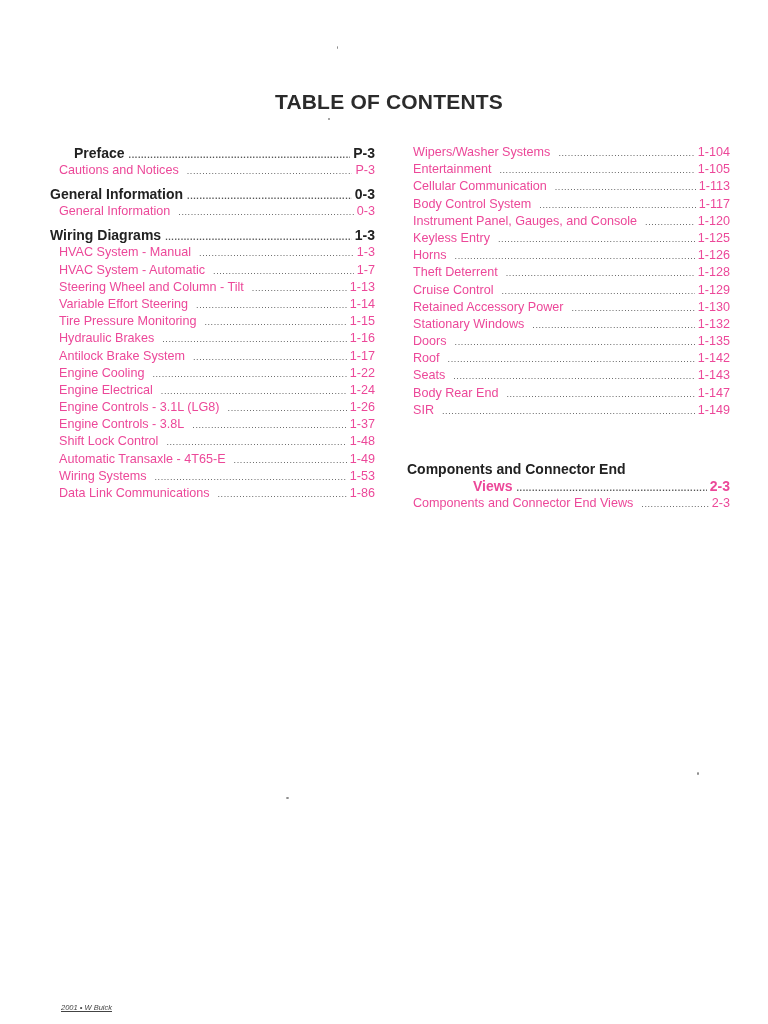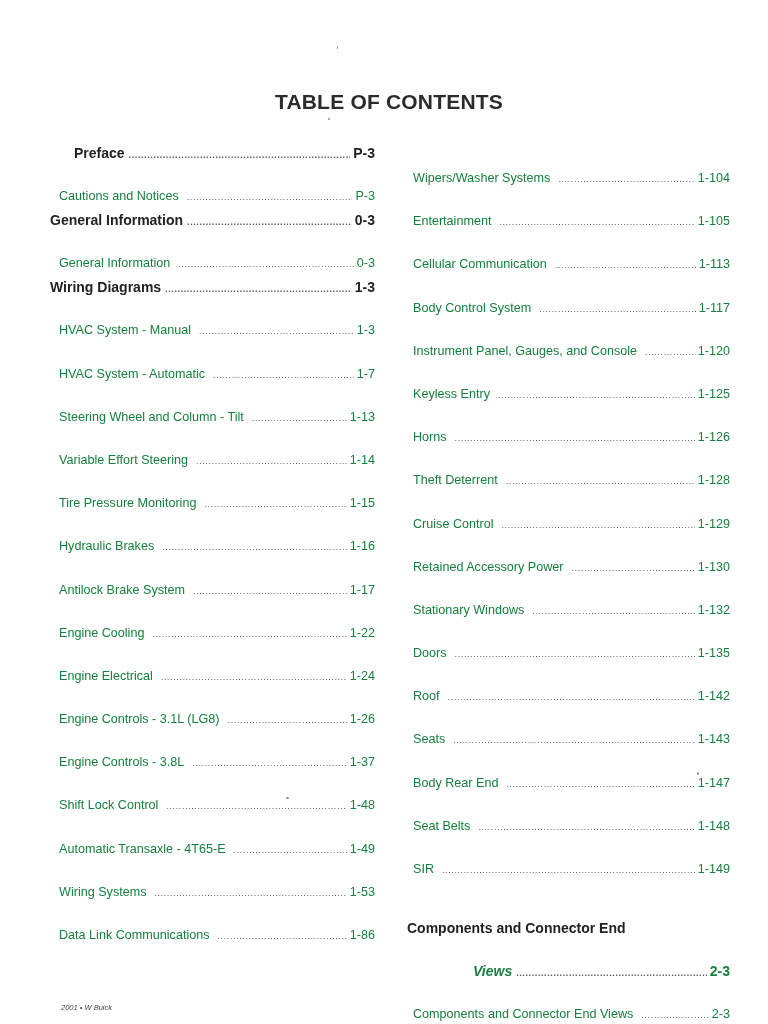--- a/index.html
+++ b/index.html
@@ -9,42 +9,42 @@
   }
   .title {
     position: absolute; top: 90px; left: 0; width: 778px; text-align: center;
     font-size: 21px; font-weight: bold; color: #2b2b2b; letter-spacing: 0.2px;
   }
   .col { position: absolute; top: 144px; }
   .col-left { left: 50px; width: 325px; }
   .col-right { left: 407px; width: 323px; }
   .row {
     display: flex; align-items: baseline; white-space: nowrap; overflow: hidden;
-    font-size: 12.6px; height: 17.2px; line-height: 17.2px; color: #15803d; margin-top: 26px;
+    font-size: 12.6px; height: 17.2px; line-height: 17.2px; color: #ec4899;
   }
   .row .label { flex: 0 0 auto; padding-right: 8px; }
   .row .dots { flex: 1 1 auto; overflow: hidden; color: #555; letter-spacing: 0.6px; font-size: 9px; }
   .row .dots::before {
     content: "........................................................................................................................................................";
   }
   .row .page { flex: 0 0 auto; padding-left: 3px; }
   .row.sub .label { padding-left: 9px; }
   .row.head {
     font-weight: bold; font-size: 14px; color: #222; height: 18px; line-height: 18px;
     margin-top: 6px;
   }
   .row.head.first { margin-top: 0; padding-left: 24px; }
   .row.head .label { padding-right: 4px; }
   .row.right .label { padding-left: 6px; }
   .head-2line { margin-top: 8px; font-weight: bold; font-size: 14px; color: #222; }
   .head-2line .line1 { height: 18px; line-height: 18px; margin-top: 41px; }
   .head-2line .row { font-weight: bold; font-size: 14px; height: 17px; line-height: 17px; }
-  .head-2line .row .label { padding-left: 66px; padding-right: 4px; font-style: italic; }
+  .head-2line .row .label { padding-left: 66px; padding-right: 4px; }
   .footer {
-    position: absolute; left: 61px; top: 1003px; font-size: 7.5px; font-style: italic; color: #444;
+    position: absolute; left: 61px; top: 1003px; font-size: 7.5px; font-style: italic; color: #444; text-decoration: underline;
   }
   .speck { position: absolute; background: #888; border-radius: 50%; }
 </style>
 </head>
 <body>
 
 <div class="title">TABLE OF CONTENTS</div>
 
 <div class="col col-left">
 
@@ -222,25 +222,20 @@
       <span class="label">Seats</span>
       <span class="dots"></span>
       <span class="page">1-143</span>
     </div>
   <div class="row right">
       <span class="label">Body Rear End</span>
       <span class="dots"></span>
       <span class="page">1-147</span>
     </div>
   <div class="row right">
-      <span class="label">Seat Belts</span>
-      <span class="dots"></span>
-      <span class="page">1-148</span>
-    </div>
-  <div class="row right">
       <span class="label">SIR</span>
       <span class="dots"></span>
       <span class="page">1-149</span>
     </div>
 
   <div class="head-2line">
     <div class="line1">Components and Connector End</div>
     <div class="row">
       <span class="label">Views</span>
       <span class="dots"></span>

